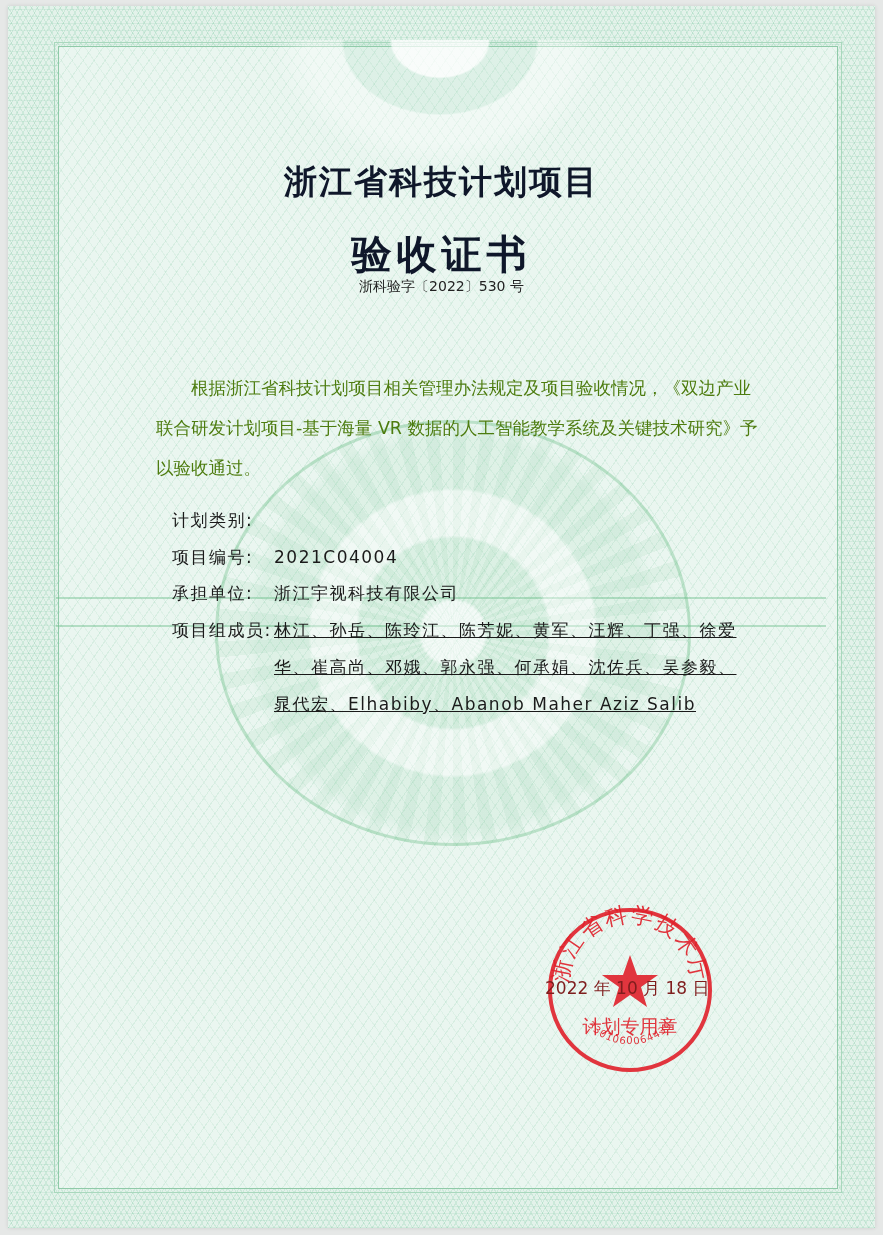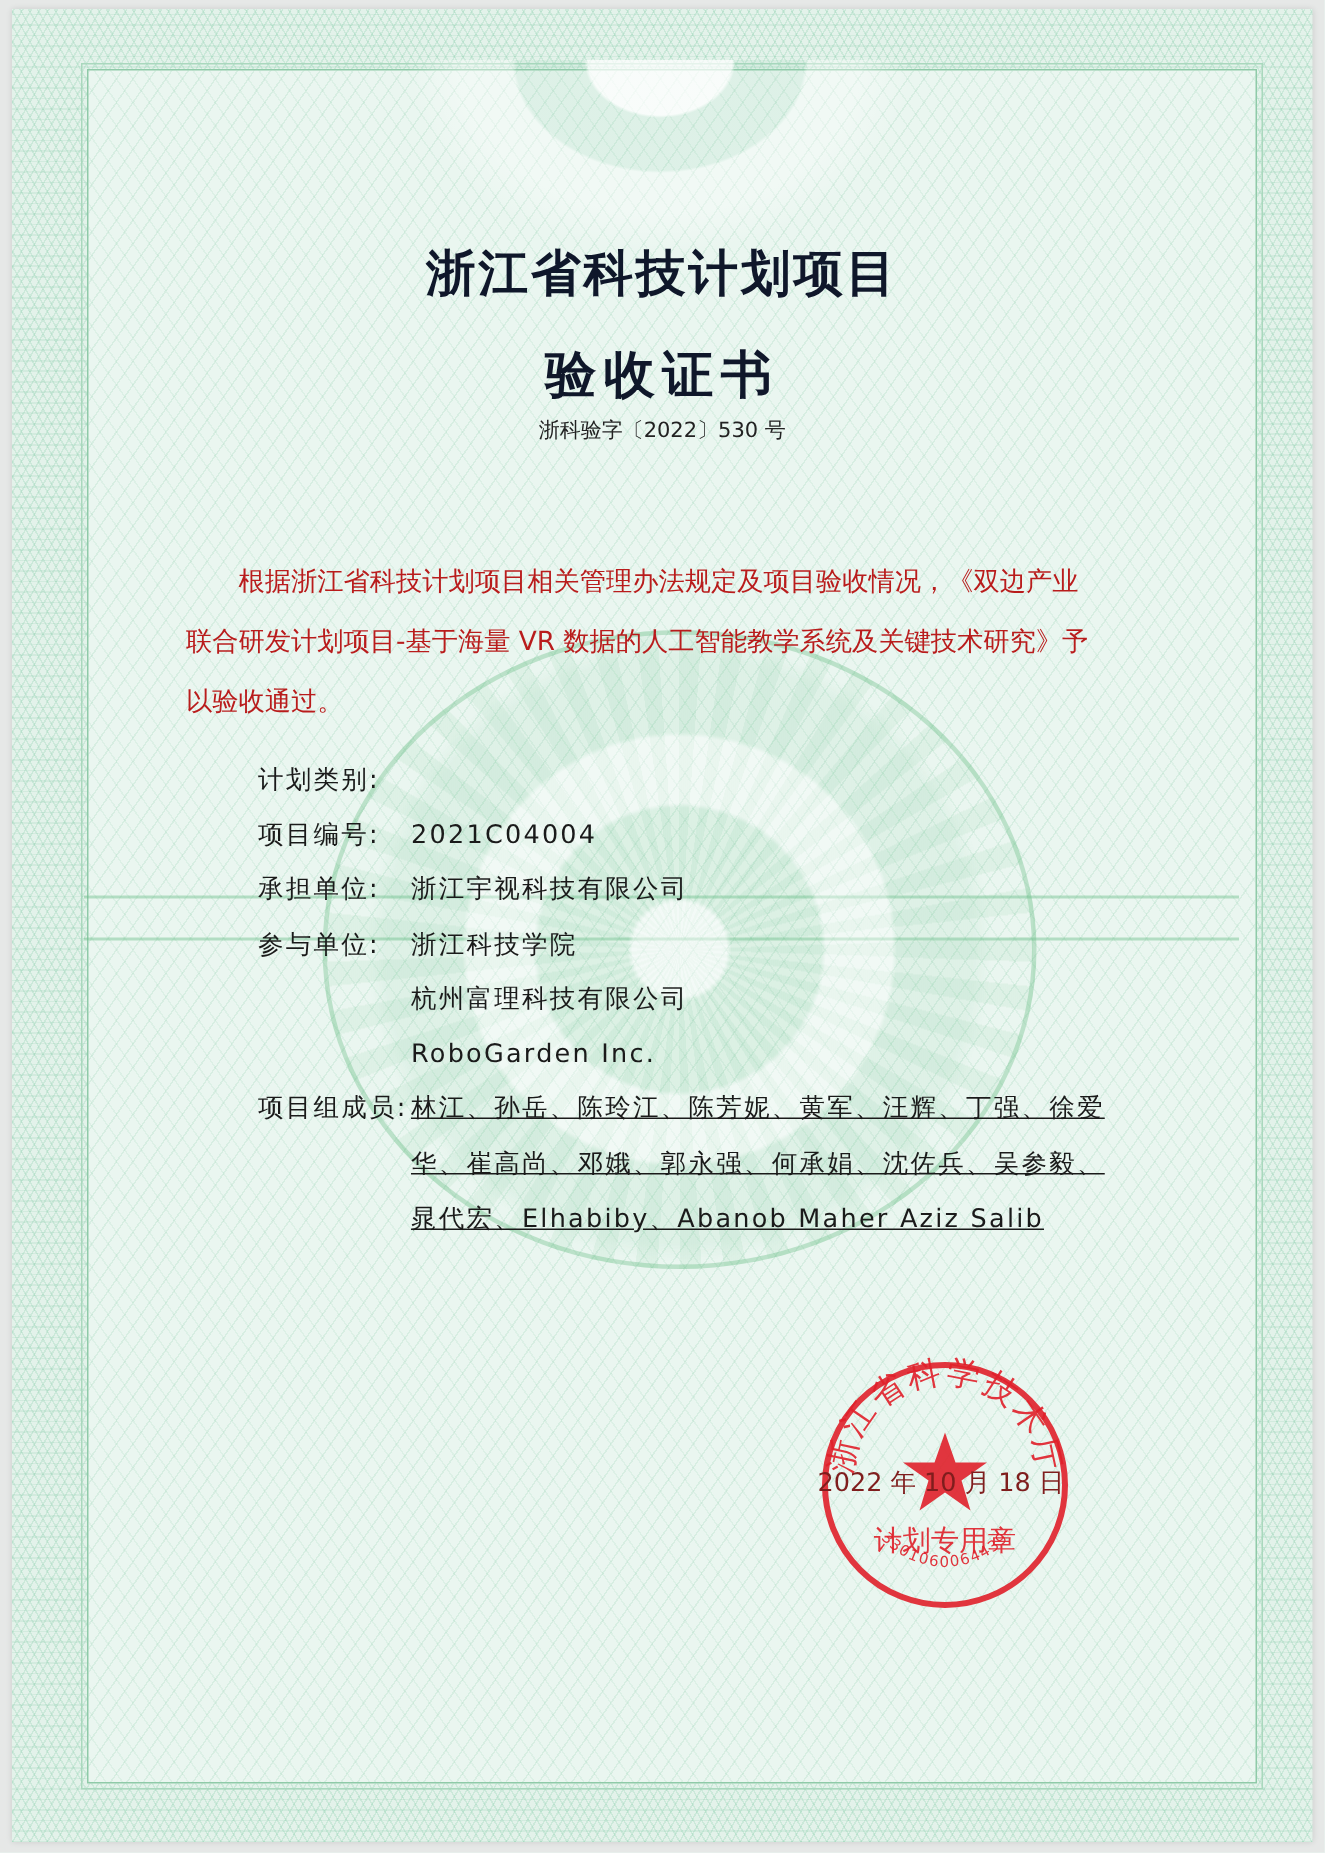--- a/index.html
+++ b/index.html
@@ -44,25 +44,25 @@
   }
   .band {
     position: absolute; left: 56px; width: 770px; height: 2px;
     background: rgba(110,190,140,0.45);
   }
   .title {
     position: absolute; left: 0; width: 883px; text-align: center;
     font-weight: bold; color: #0f172a; letter-spacing: 2px;
   }
   .t1 { top: 160px; font-size: 33px; }
-  .t2 { top: 227px; font-size: 34px; letter-spacing: 5px; }
+  .t2 { top: 227px; font-size: 40px; letter-spacing: 5px; }
   .docno { position: absolute; top: 278px; left: 0; width: 883px; text-align: center; font-size: 14px; color: #222; }
   .para {
-    position: absolute; left: 124px; top: 368px; width: 610px;
-    font-size: 17.5px; line-height: 40px; color: #b91c1c;
+    position: absolute; left: 156px; top: 368px; width: 610px;
+    font-size: 17.5px; line-height: 40px; color: #4d7c0f;
     text-indent: 35px;
   }
   .fields { position: absolute; left: 172px; top: 502px; width: 580px; }
   .row { display: flex; font-size: 17px; line-height: 36.5px; letter-spacing: 1.5px; }
   .lbl { width: 102px; flex: none; white-space: nowrap; }
   .val { flex: 1; }
   .val div { line-height: 36.5px; }
   .members { line-height: 37px; width: 460px; text-decoration: underline; }
   .date {
     position: absolute; left: 545px; top: 977px; font-size: 17px; color: #7f1d1d; z-index: 3;
@@ -92,28 +92,20 @@
   </div>
   <div class="row">
     <span class="lbl">项目编号:</span>
     <span class="val">2021C04004</span>
   </div>
   <div class="row">
     <span class="lbl">承担单位:</span>
     <span class="val">浙江宇视科技有限公司</span>
   </div>
   <div class="row">
-    <span class="lbl">参与单位:</span>
-    <span class="val">
-      <div>浙江科技学院</div>
-      <div>杭州富理科技有限公司</div>
-      <div>RoboGarden Inc.</div>
-    </span>
-  </div>
-  <div class="row">
     <span class="lbl">项目组成员:</span>
     <span class="val members">林江、孙岳、陈玲江、陈芳妮、黄军、汪辉、丁强、徐爱华、崔高尚、邓娥、郭永强、何承娟、沈佐兵、吴参毅、晁代宏、Elhabiby、Abanob Maher Aziz Salib</span>
   </div>
 </div>
 
 <svg class="stamp" viewBox="0 0 170 170">
   <defs>
     <path id="arcTop" d="M 25 95 A 62 62 0 1 1 145 95"></path>
     <path id="arcBot" d="M 40 118 A 58 58 0 0 0 130 118"></path>
   </defs>

